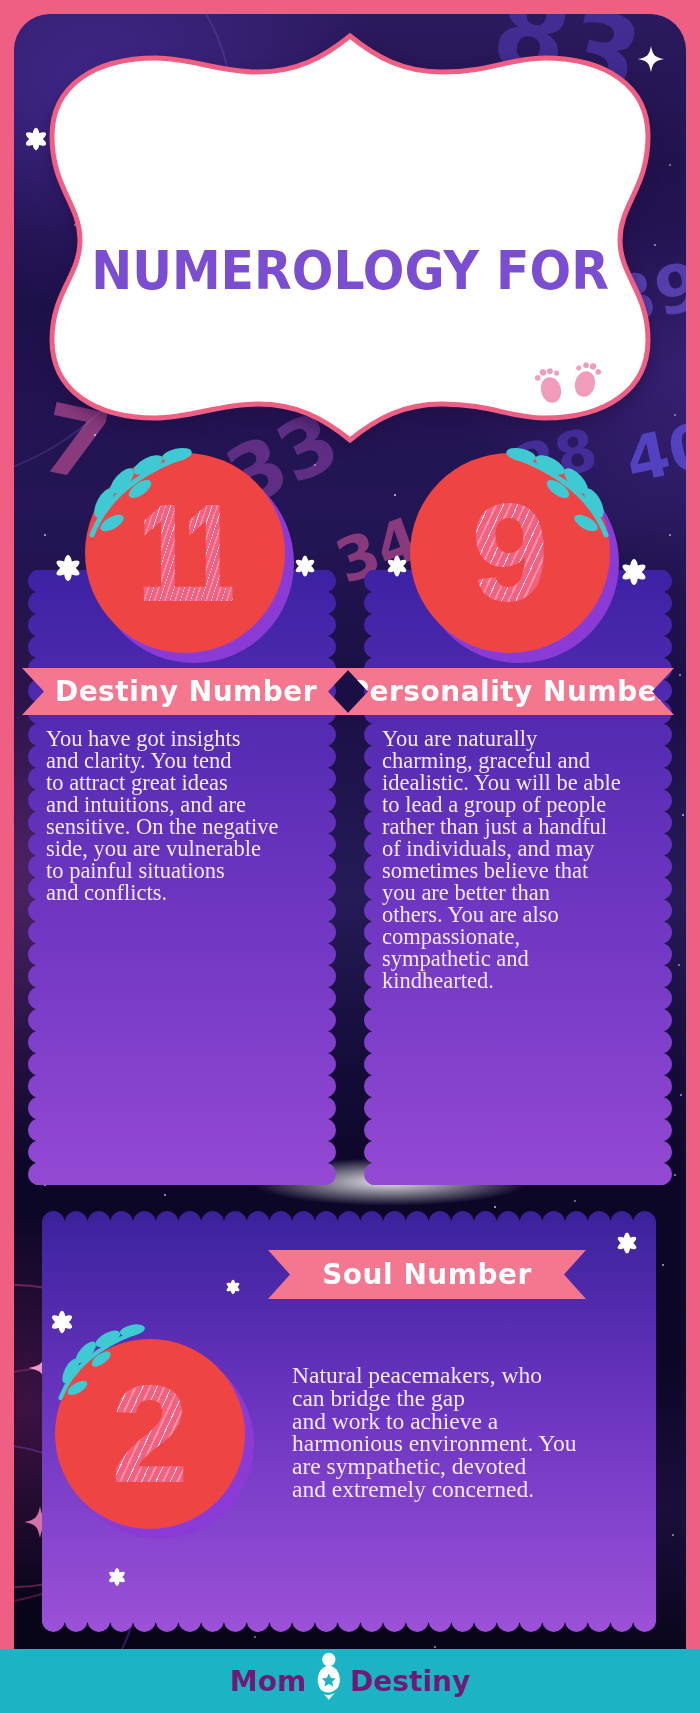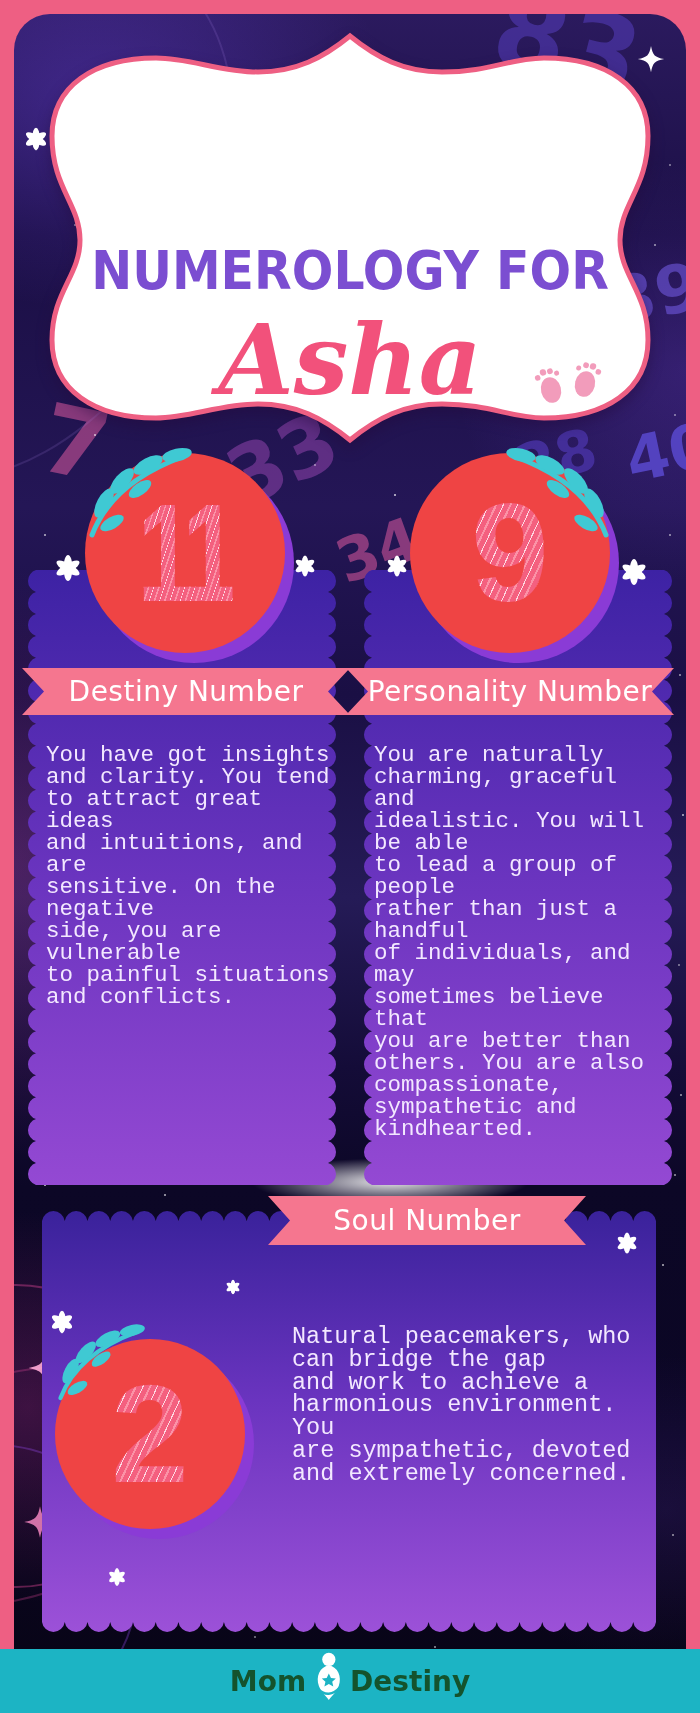--- a/index.html
+++ b/index.html
@@ -80,34 +80,34 @@
   
   .cardsvg{position:absolute;z-index:3;}
   .card1{left:28px;top:570px;}
   .card2{left:364px;top:570px;}
   .card3{left:42px;top:1208px;}
   .ribbon{position:absolute;height:47px;z-index:4;background:var(--ribbon_pink,#f5768f);
       clip-path:polygon(0 0,100% 0,calc(100% - 22px) 50%,100% 100%,0 100%,22px 50%);
       display:flex;align-items:center;justify-content:center;}
   .rb1{left:22px;top:668px;width:328px;}
   .rb2{left:346px;top:668px;width:328px;}
-  .rb3{left:268px;top:1196px;width:318px;height:49px;}
-  .ribbon-label{color:#fff;font-family:"DejaVu Sans",sans-serif;font-weight:normal;font-size:28px;letter-spacing:.5px;}
+  .rb3{left:268px;top:1250px;width:318px;height:49px;}
+  .ribbon-label{color:#fff;font-family:"DejaVu Sans",sans-serif;font-weight:bold;font-size:28px;letter-spacing:.5px;}
   .desc{position:absolute;z-index:4;color:#f3e8ff;white-space:pre-line;
-      font-family:Liberation Mono, monospace;font-size:22.5px;line-height:22px;margin-top:16px;}
+      font-family:Liberation Serif, serif;font-size:22.5px;line-height:22px;}
   .d1{left:46px;top:728px;width:285px;}
-  .d2{left:374px;top:728px;width:290px;}
-  .d3{left:292px;top:1310px;width:360px;font-size:23.5px;line-height:22.8px;}
+  .d2{left:382px;top:728px;width:290px;}
+  .d3{left:292px;top:1364px;width:360px;font-size:23.5px;line-height:22.8px;}
   .glow{position:absolute;left:250px;top:1158px;width:280px;height:48px;z-index:2;
       background:radial-gradient(ellipse at center,rgba(255,255,255,.9),rgba(255,255,255,0) 70%);}
   .star{position:absolute;z-index:6;}
   
   .footer{position:absolute;left:0;right:0;bottom:0;height:64px;z-index:20;
       background:var(--footer_teal,#1cb4c4);display:flex;align-items:center;justify-content:center;gap:5px;}
-  .brand{color:#14532d;font-family:"DejaVu Sans",sans-serif;font-weight:bold;font-size:28px;text-align:right;}
+  .brand{color:#701a75;font-family:"DejaVu Sans",sans-serif;font-weight:bold;font-size:28px;text-align:right;}
   .mj-icon{display:block;margin-top:-10px;}
 </style>
 </head>
 <body>
 
 <div class="stage">
 
   <div class="bg">
     <span class="bgnum bgnum-0">83</span>
     <span class="bgnum bgnum-1">39</span>
@@ -128,21 +128,20 @@
       <path d="M0,-14 C2,-4 4,-2 14,0 C4,2 2,4 0,14 C-2,4 -4,2 -14,0 C-4,-2 -2,-4 0,-14 Z" fill="rgba(255,140,200,.8)"></path>
     </svg>
   </div>
 
   <div class="glow"></div>
 
   <svg class="plaque" width="616" height="412" viewBox="0 0 616 412">
     <path d="M308,4 C335,26 362,40 400,40 C448,40 468,26 502,26 C564,26 606,54 606,104 C606,156 578,172 578,208 C578,244 606,260 606,308 C606,358 564,386 502,386 C468,386 448,372 400,372 C362,372 335,386 308,408 C281,386 254,372 216,372 C178,372 148,386 114,386 C52,386 10,358 10,308 C10,260 38,244 38,208 C38,172 10,156 10,104 C10,54 52,26 114,26 C148,26 178,40 216,40 C254,40 281,26 308,4 Z" fill="#ffffff" stroke="var(--frame_pink,#ee5f83)" stroke-width="5"></path>
   </svg>
   <div class="title title-sub">NUMEROLOGY FOR</div>
-  <div class="title title-babyname">Asha</div>
   <svg class="footprints" width="70" height="46" viewBox="0 0 70 46">
     <g fill="var(--footprint_pink,#f29cbb)">
       <g transform="rotate(-14 18 30)">
         <ellipse cx="18" cy="30" rx="10" ry="13"></ellipse>
         <circle cx="8" cy="15" r="2.8"></circle>
           <circle cx="14.5" cy="11" r="3.2"></circle>
         <circle cx="21.5" cy="11.5" r="2.9"></circle>
           <circle cx="27.5" cy="15" r="2.5"></circle>
       </g>
       <g transform="rotate(14 52 24)">

